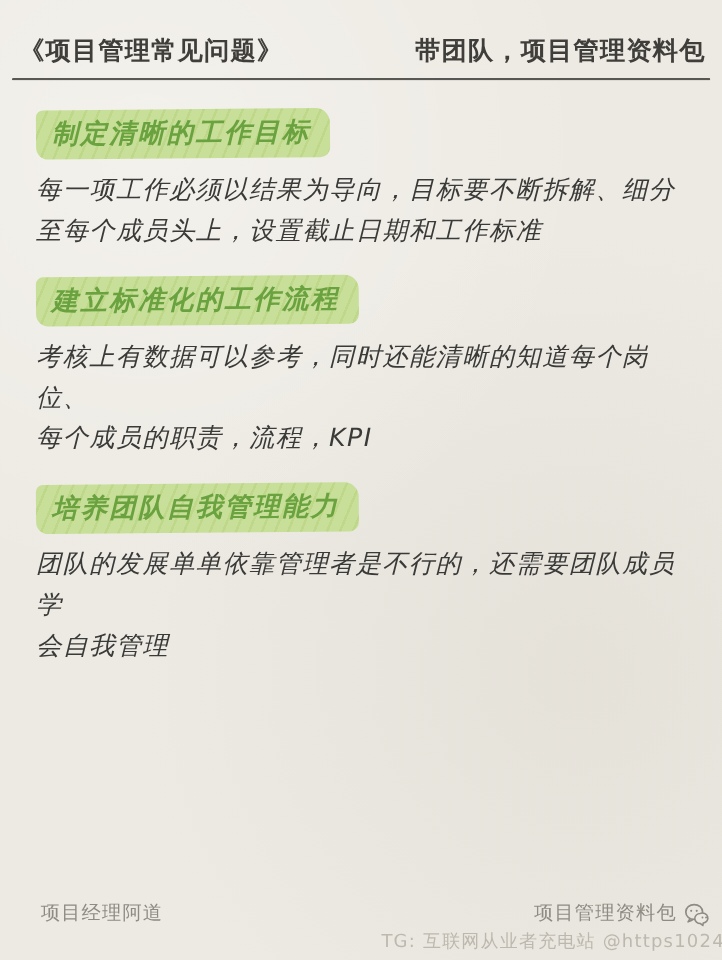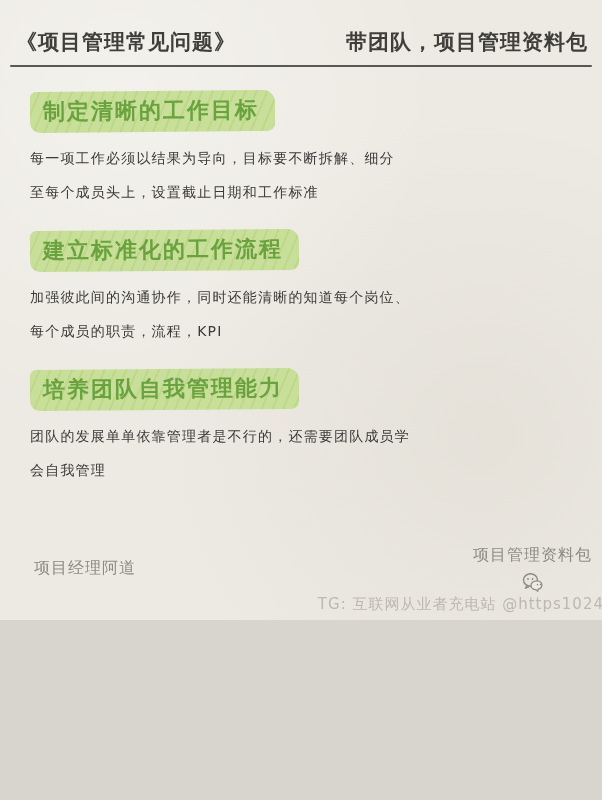--- a/index.html
+++ b/index.html
@@ -4,21 +4,21 @@
 <style>
   * { margin: 0; padding: 0; box-sizing: border-box; }
   html, body { width: 602px; }
   body {
     font-family: "DejaVu Sans", sans-serif;
     background: #d8d5ce;
   }
   .page {
     position: relative;
     width: 602px;
-    height: 620px;
+    height: 800px;
     background: #edeae3;
     background-image:
       radial-gradient(circle at 20% 15%, rgba(255,255,255,0.35), transparent 45%),
       radial-gradient(circle at 80% 70%, rgba(205,200,190,0.25), transparent 50%);
     overflow: hidden;
     color: #3a3a38;
   }
 
   
   .header-row {
@@ -49,35 +49,35 @@
   }
   .main-title span {
     font-size: 46px;
     font-weight: 800;
     letter-spacing: 8px;
     color: #181816;
   }
 
   
   .sections { padding: 24px 24px 0 30px; }
-  .section { margin-bottom: 21px; }
+  .section { margin-bottom: 21px; font-style: italic; }
   .section-heading {
     display: inline-block;
     background: repeating-linear-gradient(113deg, #c8df9a 0 8px, #bed788 8px 10px);
     color: #69a23e;
     font-size: 22px;
     font-weight: 600;
     letter-spacing: 2px;
     padding: 5px 16px 6px 13px;
     border-radius: 6px 12px 8px 10px;
     transform: rotate(-0.5deg);
     margin-bottom: 9px;
   }
   .section-body {
-    font-size: 14px;
+    font-size: 21px;
     line-height: 34px;
     letter-spacing: 1.2px;
     color: #3a3a38;
     white-space: pre-line;
     font-weight: 500;
   }
 
   
   .footer {
     position: absolute;
@@ -85,21 +85,21 @@
   }
   .footer-row {
     display: flex;
     justify-content: space-between;
     align-items: center;
     padding: 0 10px 0 34px;
     color: #8d8b83;
     font-size: 16px;
     letter-spacing: 1px;
   }
-  .footer-right { display: flex; align-items: center; gap: 6px; flex-direction: column; }
+  .footer-right { display: flex; align-items: center; gap: 6px; }
   .wechat-icon svg { display: block; }
   .watermark {
     text-align: right;
     padding-right: 0;
     margin-top: 3px;
     font-size: 15px;
     letter-spacing: 1px;
     color: rgba(158,153,142,0.6);
     transform: translateX(2px);
   }
@@ -119,21 +119,21 @@
   <div class="sections">
 
     <div class="section">
       <div class="section-heading">制定清晰的工作目标</div>
       <div class="section-body">每一项工作必须以结果为导向，目标要不断拆解、细分
 至每个成员头上，设置截止日期和工作标准</div>
     </div>
 
     <div class="section">
       <div class="section-heading">建立标准化的工作流程</div>
-      <div class="section-body">加强彼此间的沟通协作，同时还能清晰的知道每个岗位、
+      <div class="section-body">考核上有数据可以参考，同时还能清晰的知道每个岗位、
 每个成员的职责，流程，KPI</div>
     </div>
 
 
     <div class="section">
       <div class="section-heading">培养团队自我管理能力</div>
       <div class="section-body">团队的发展单单依靠管理者是不行的，还需要团队成员学
 会自我管理</div>
     </div>
 

